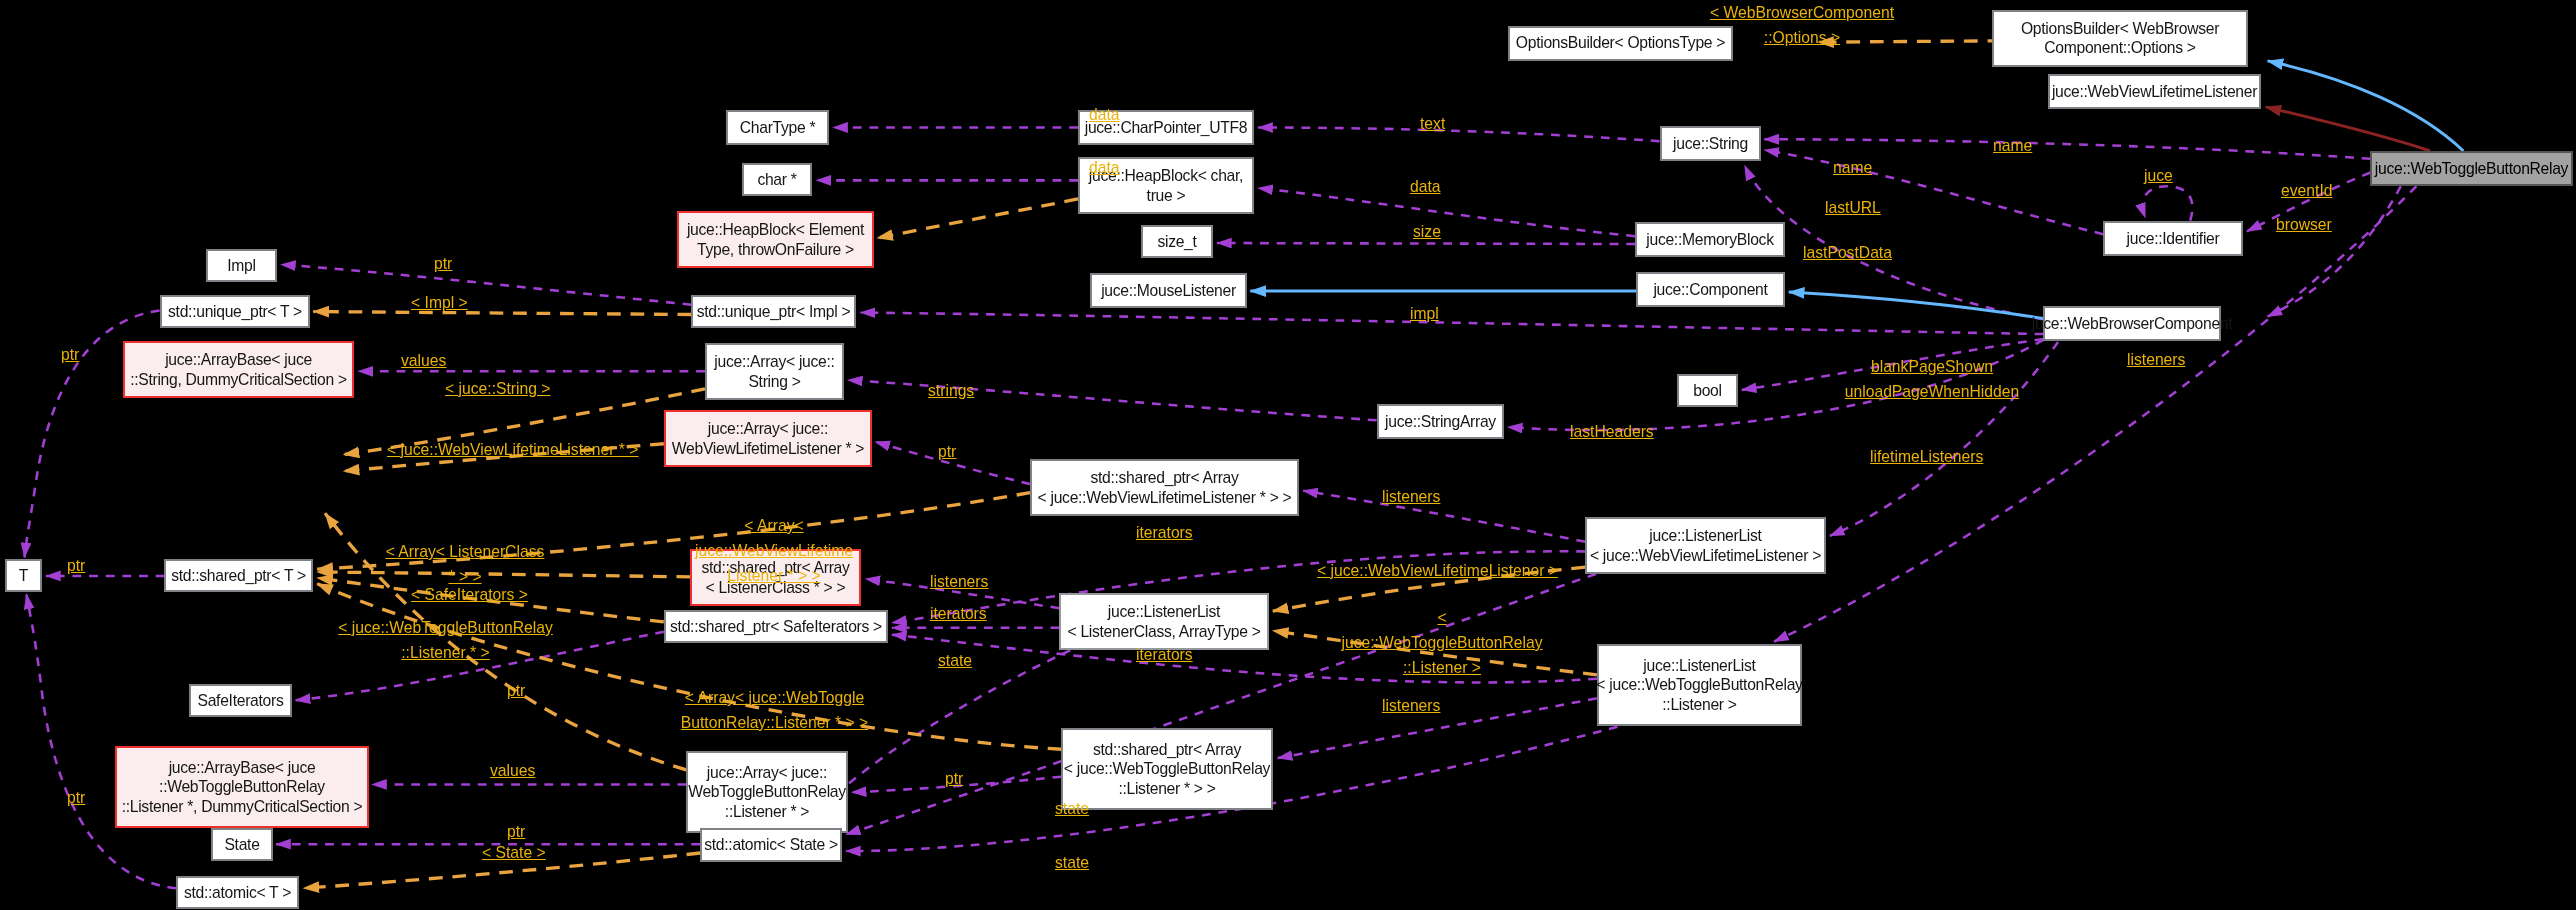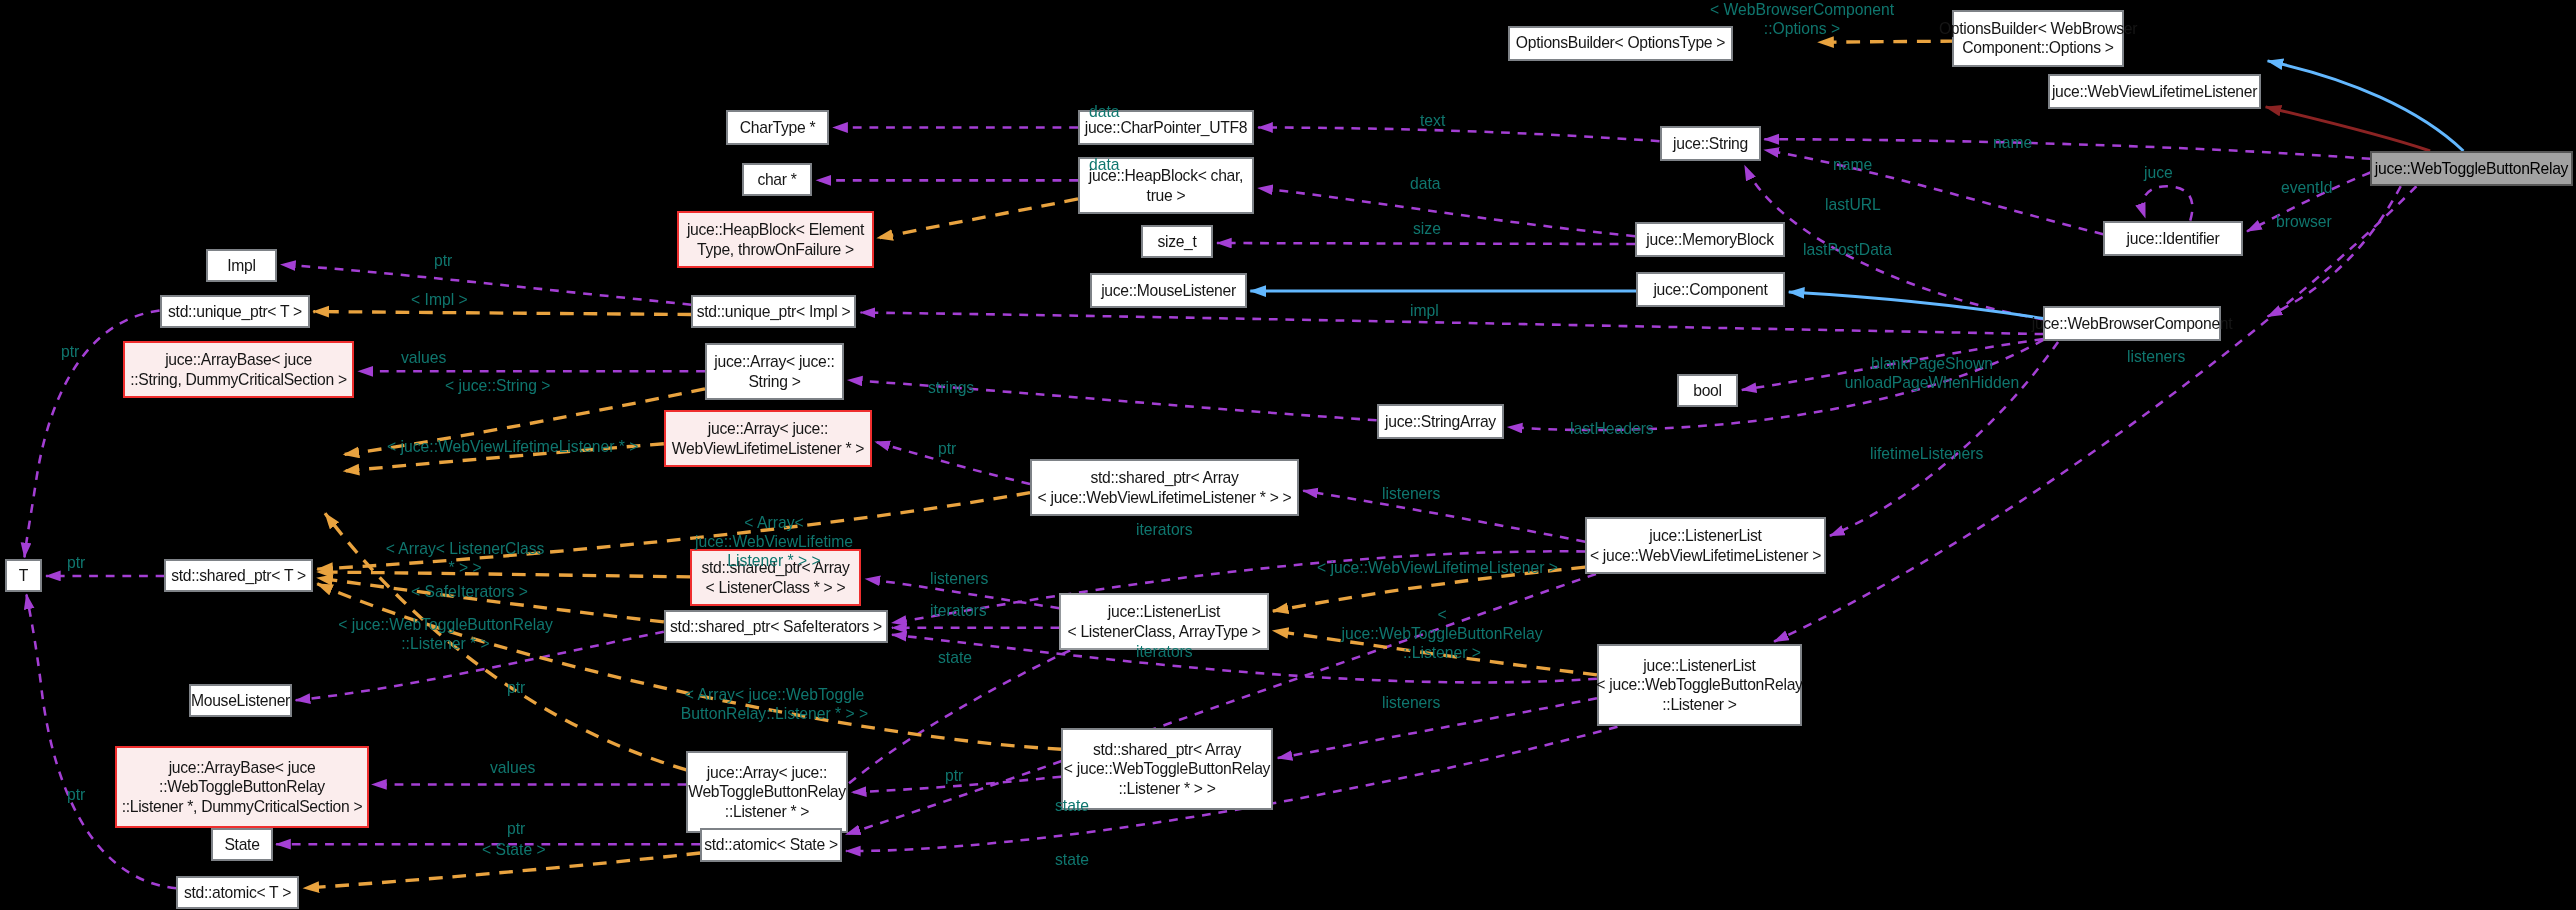--- a/index.html
+++ b/index.html
@@ -6,21 +6,21 @@
   #canvas{position:relative;width:2576px;height:911px;background:#000;overflow:hidden;
           font-family:"Liberation Sans",sans-serif;}
   #edges{position:absolute;left:0;top:0;width:2576px;height:911px;}
   .node{position:absolute;display:flex;align-items:center;justify-content:center;
         text-align:center;background:#ffffff;border:2px solid #7e8287;color:#161616;
         font-size:15.7px;line-height:19.6px;white-space:pre;letter-spacing:-0.3px;
         box-sizing:border-box;padding:1px 2px;}
   .node.red{background:#fbeded;border:2.9px solid #ef2e2e;}
   .node.tpl{border:2.9px solid #94989c;}
   .node.main{background:#a2a2a2;border:2px solid #565656;color:#000;}
-  .elabel{position:absolute;color:#0f766e;font-size:15.7px;line-height:19px;white-space:pre;}
+  .elabel{position:absolute;color:#eab308;font-size:15.7px;line-height:25px;white-space:pre;text-decoration:underline;}
   .elabel.c{text-align:center;white-space:pre-line;}
   .pe{stroke:#a43fd4;stroke-width:2.6;fill:none;stroke-dasharray:9 8;}
   .oe{stroke:#e9a33f;stroke-width:3.4;fill:none;stroke-dasharray:14 10;}
   .be{stroke:#63b8ff;stroke-width:3;fill:none;}
   .me{stroke:#8b2323;stroke-width:3;fill:none;}
 </style>
 </head>
 <body>
 
 <div id="canvas">
@@ -93,21 +93,21 @@
   <path class="oe" d="M1631,689 C1495,673 1390,657 1300,644" marker-end="url(#ao)"></path>
 
   <path class="be" d="M1671,297 L1277,297" marker-end="url(#ab)"></path>
   <path class="be" d="M2087,325 C2005,312 1915,303 1827,298" marker-end="url(#ab)"></path>
   <path class="be" d="M2516,154 C2472,112 2400,80 2316,62" marker-end="url(#ab)"></path>
 
   <path class="me" d="M2482,154 C2432,137 2368,122 2314,109" marker-end="url(#am)"></path>
 </svg>
 
 <div class="node" style="left:1508px;top:25.5px;width:225px;height:35px">OptionsBuilder&lt; OptionsType &gt;</div>
-<div class="node" style="left:1952px;top:9.8px;width:172px;height:57px">OptionsBuilder&lt; WebBrowser
+<div class="node" style="left:1992px;top:9.8px;width:256px;height:57px">OptionsBuilder&lt; WebBrowser
 Component::Options &gt;</div>
 <div class="node" style="left:2048px;top:74px;width:213px;height:35px">juce::WebViewLifetimeListener</div>
 <div class="node main" style="left:2370px;top:151px;width:203px;height:35px">juce::WebToggleButtonRelay</div>
 <div class="node" style="left:726px;top:110px;width:103px;height:35px">CharType *</div>
 <div class="node" style="left:1078px;top:110px;width:176px;height:35px">juce::CharPointer_UTF8</div>
 <div class="node" style="left:1660px;top:126px;width:101px;height:35px">juce::String</div>
 <div class="node" style="left:742px;top:163px;width:70px;height:33px">char *</div>
 <div class="node red" style="left:677px;top:211px;width:197px;height:57px">juce::HeapBlock&lt; Element
 Type, throwOnFailure &gt;</div>
 <div class="node" style="left:1078px;top:157px;width:176px;height:57px">juce::HeapBlock&lt; char,
@@ -136,21 +136,21 @@
 <div class="node" style="left:4.9px;top:559px;width:37px;height:33px">T</div>
 <div class="node" style="left:164px;top:559px;width:149px;height:33px">std::shared_ptr&lt; T &gt;</div>
 <div class="node red" style="left:690px;top:549px;width:171px;height:57px">std::shared_ptr&lt; Array
 &lt; ListenerClass * &gt; &gt;</div>
 <div class="node tpl" style="left:1059px;top:593px;width:210px;height:57px">juce::ListenerList
 &lt; ListenerClass, ArrayType &gt;</div>
 <div class="node" style="left:664px;top:610px;width:224px;height:33px">std::shared_ptr&lt; SafeIterators &gt;</div>
 <div class="node" style="left:1597px;top:644px;width:205px;height:82px">juce::ListenerList
 &lt; juce::WebToggleButtonRelay
 ::Listener &gt;</div>
-<div class="node" style="left:189px;top:684px;width:103px;height:33px">MouseListener</div>
+<div class="node" style="left:189px;top:684px;width:103px;height:33px">SafeIterators</div>
 <div class="node red" style="left:115px;top:746px;width:254px;height:82px">juce::ArrayBase&lt; juce
 ::WebToggleButtonRelay
 ::Listener *, DummyCriticalSection &gt;</div>
 <div class="node" style="left:686px;top:751px;width:162px;height:82px">juce::Array&lt; juce::
 WebToggleButtonRelay
 ::Listener * &gt;</div>
 <div class="node" style="left:1061px;top:728px;width:212px;height:82px">std::shared_ptr&lt; Array
 &lt; juce::WebToggleButtonRelay
 ::Listener * &gt; &gt;</div>
 <div class="node" style="left:211px;top:828px;width:62px;height:33px">State</div>

